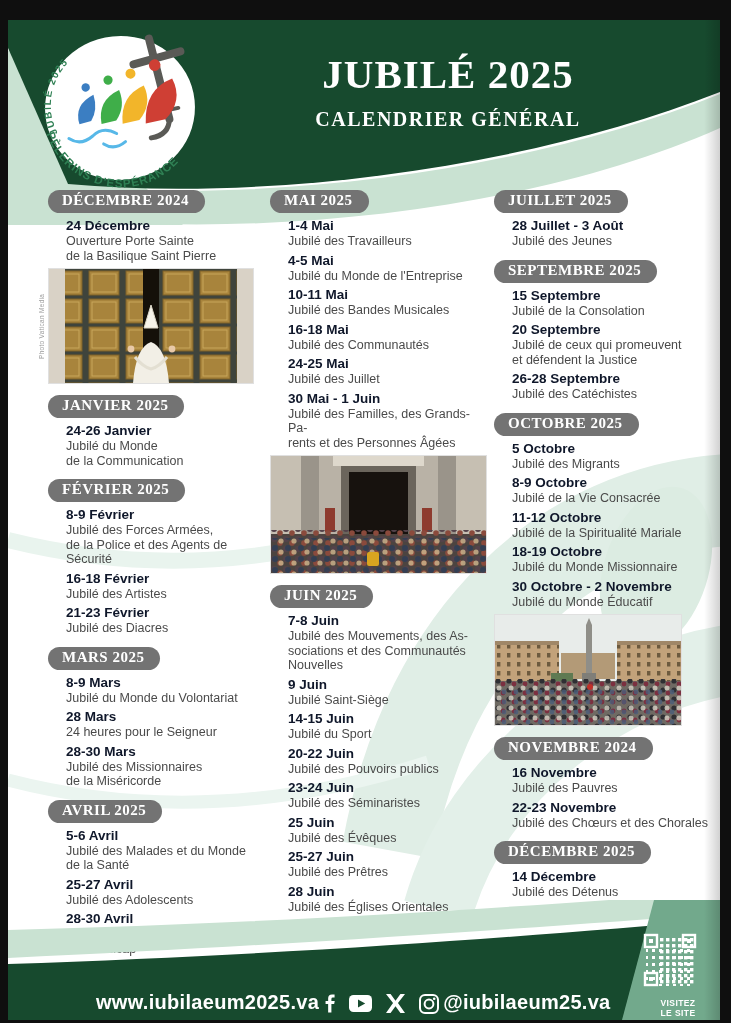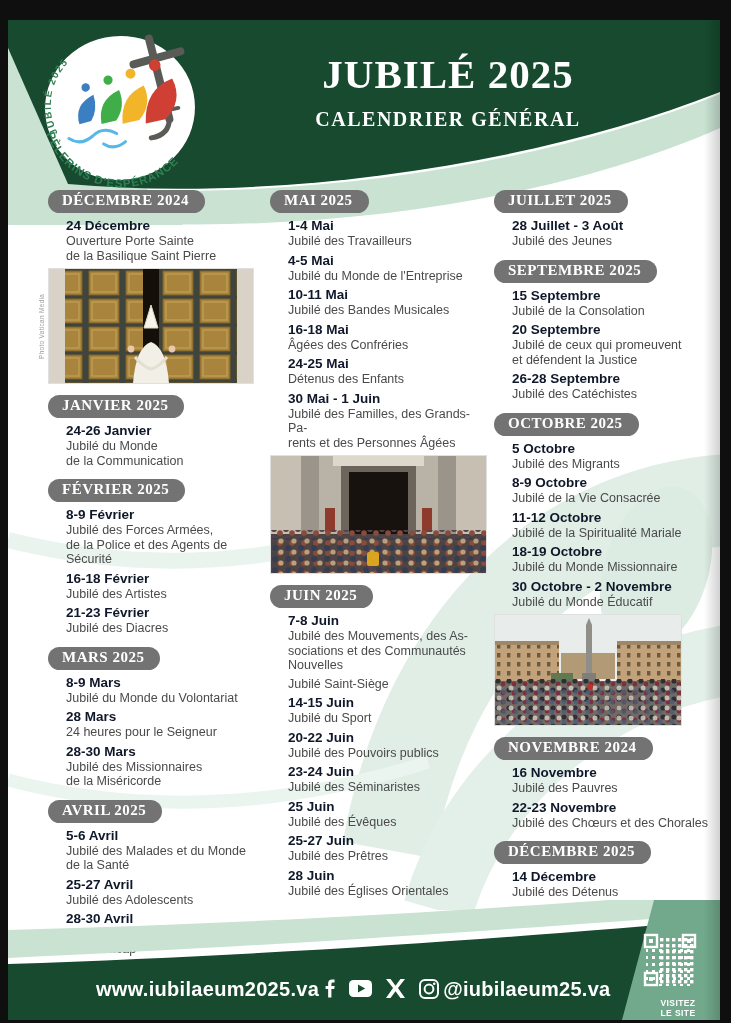--- a/index.html
+++ b/index.html
@@ -22,21 +22,21 @@
   .pill{display:inline-block;background:#737373;color:#fff;font-family:"Liberation Serif",serif;
     font-weight:bold;font-size:15px;letter-spacing:.5px;padding:2px 16px 4px 14px;border-radius:14px;margin-bottom:5px;}
   .entry{margin:0 0 4px 18px;}
   .entry .date{font-size:13.5px;line-height:16px;font-weight:bold;color:#0f172a;}
   .entry .desc{font-size:12.5px;line-height:14.5px;color:#4a4a4a;white-space:pre-line;}
   figure.photo{position:relative;margin:5px 0 4px 0;padding:0;}
   figure.photo svg{border:1px solid #e0e0e0;}
   .credit{position:absolute;left:-10px;top:0;bottom:0;writing-mode:vertical-rl;transform:rotate(180deg);
     font-size:6.5px;color:#9a9a9a;letter-spacing:.3px;text-align:center;}
   .footer-svg{position:absolute;left:0;bottom:0;}
-  .footer-row{position:absolute;left:88px;top:958px;height:36px;display:flex;align-items:flex-start;gap:0;color:#fff;}
+  .footer-row{position:absolute;left:88px;top:958px;height:36px;display:flex;align-items:flex-end;gap:0;color:#fff;}
   .footer-row .site{font-size:20px;font-weight:bold;letter-spacing:.3px;}
   .footer-row .icons{display:flex;align-items:center;gap:14px;margin:0 4px;}
   .qr-panel{position:absolute;left:634px;top:912px;width:72px;text-align:center;}
   .qr-label{margin-top:10px;color:#fff;font-size:8.5px;font-weight:bold;line-height:1.2;letter-spacing:.4px;white-space:pre-line;}
 </style>
 </head>
 <body>
 
 <div class="stage">
   <div class="poster">
@@ -167,24 +167,24 @@
             <div class="date">1-4 Mai</div>
             <div class="desc">Jubilé des Travailleurs</div>
           </div><div class="entry">
             <div class="date">4-5 Mai</div>
             <div class="desc">Jubilé du Monde de l'Entreprise</div>
           </div><div class="entry">
             <div class="date">10-11 Mai</div>
             <div class="desc">Jubilé des Bandes Musicales</div>
           </div><div class="entry">
             <div class="date">16-18 Mai</div>
-            <div class="desc">Âgées des Confréries</div>
+            <div class="desc">Jubilé des Communautés</div>
           </div><div class="entry">
             <div class="date">24-25 Mai</div>
-            <div class="desc">Détenus des Enfants</div>
+            <div class="desc">Jubilé des Juillet</div>
           </div><div class="entry">
             <div class="date">30 Mai - 1 Juin</div>
             <div class="desc">Jubilé des Familles, des Grands-Pa-
 rents et des Personnes Âgées</div>
           </div><figure class="photo">
   <svg width="215" height="117" viewBox="0 0 215 117">
     <defs>
       <pattern id="crA" width="12" height="10" patternUnits="userSpaceOnUse">
         <circle cx="3" cy="3" r="3" fill="#53424a"></circle>
                   <circle cx="9" cy="7" r="2.8" fill="#8a4a3c"></circle>
@@ -209,20 +209,21 @@
     <rect x="0" y="82" width="215" height="35" fill="url(#crB)" opacity=".85"></rect>
     <rect x="96" y="96" width="12" height="14" rx="2" fill="#d9a520"></rect>
   </svg>
 </figure></section>
         <section class="month-sec"><div class="pill">JUIN 2025</div><div class="entry">
             <div class="date">7-8 Juin</div>
             <div class="desc">Jubilé des Mouvements, des As-
 sociations et des Communautés
 Nouvelles</div>
           </div><div class="entry">
+            <div class="date">9 Juin</div>
             <div class="desc">Jubilé Saint-Siège</div>
           </div><div class="entry">
             <div class="date">14-15 Juin</div>
             <div class="desc">Jubilé du Sport</div>
           </div><div class="entry">
             <div class="date">20-22 Juin</div>
             <div class="desc">Jubilé des Pouvoirs publics</div>
           </div><div class="entry">
             <div class="date">23-24 Juin</div>
             <div class="desc">Jubilé des Séminaristes</div>

